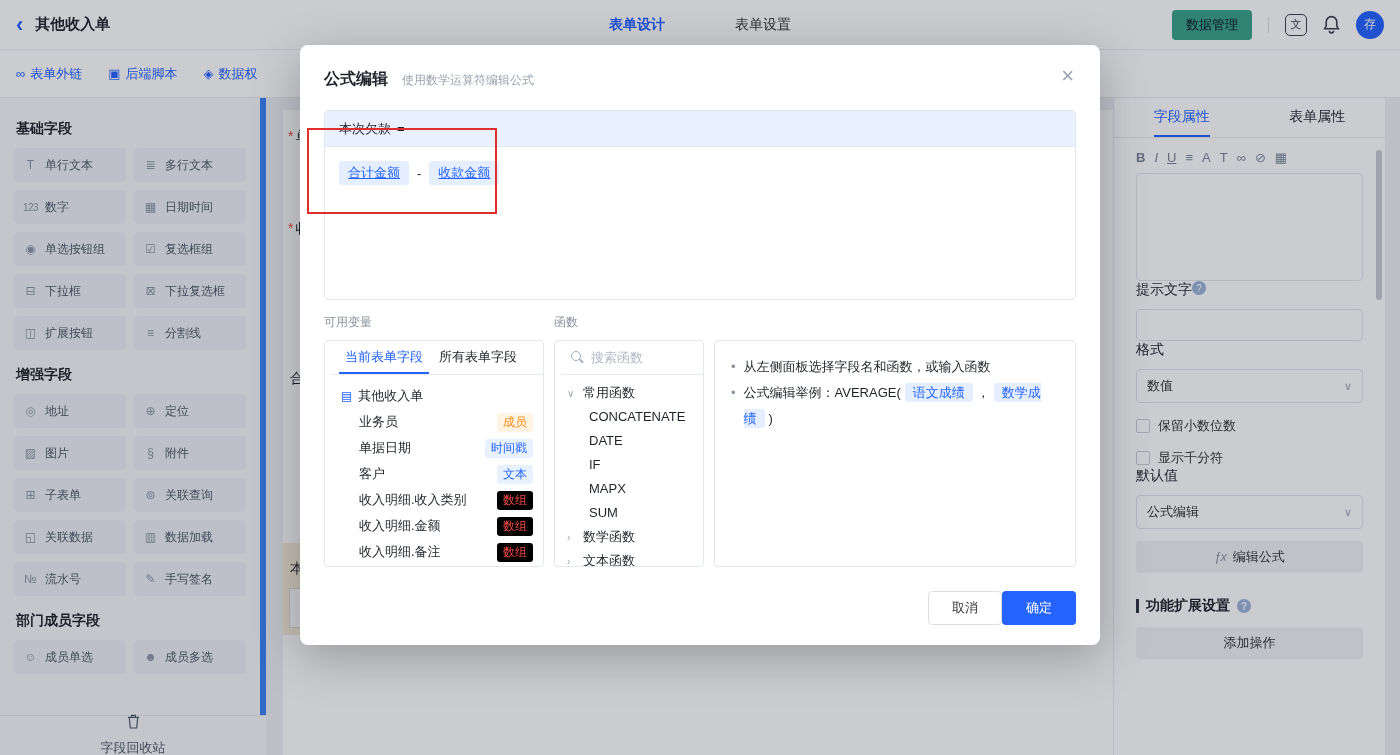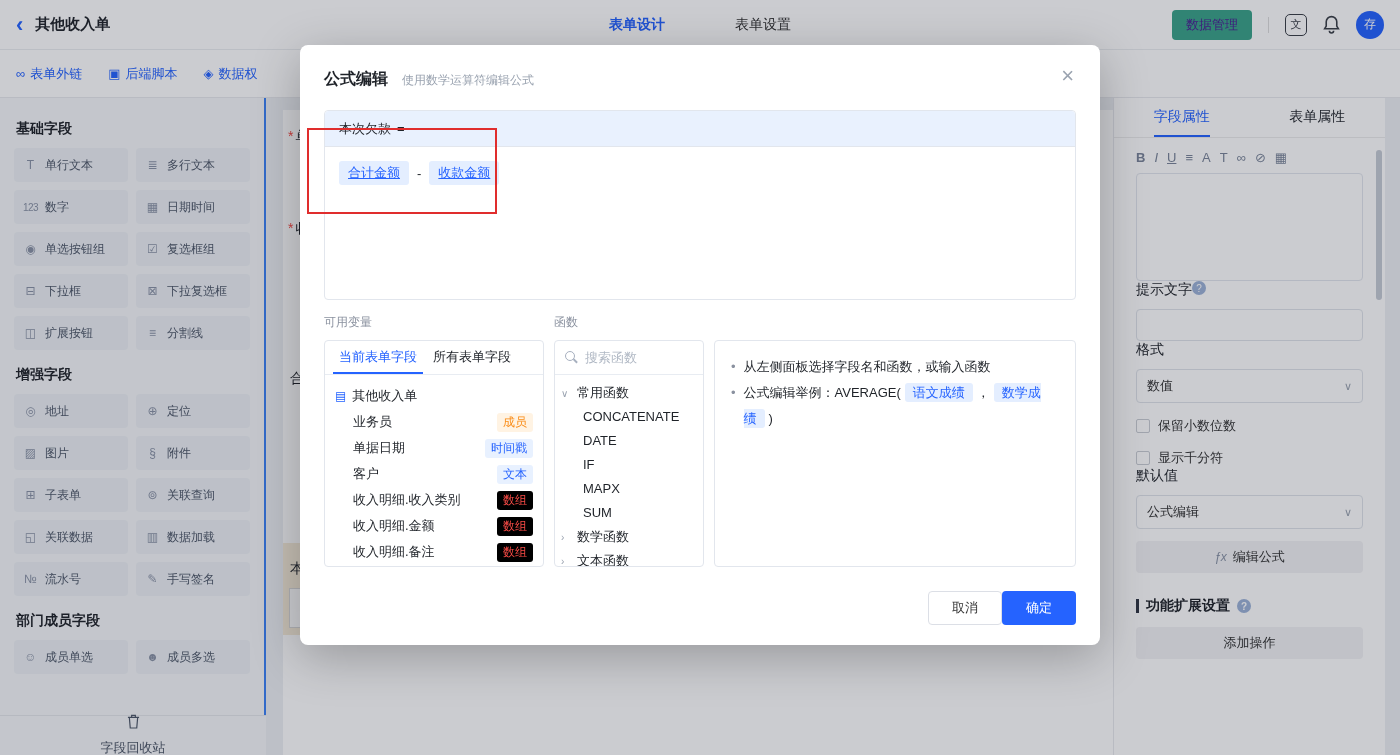--- a/index.html
+++ b/index.html
@@ -11,39 +11,39 @@
   }
   
   .topbar { position:absolute; left:0; top:0; right:0; height:50px; background:#fff;
     border-bottom:1px solid #ebedf0; display:flex; align-items:center; padding:0 16px; z-index:2; }
   .back { color:#2563ff; font-size:22px; font-weight:bold; line-height:1; cursor:pointer; }
   .app-title { font-size:15px; font-weight:bold; color:#1f2329; margin-left:12px; }
   .nav-center { position:absolute; left:50%; transform:translateX(-50%); display:flex; gap:70px; }
   .nav-tab { font-size:14px; color:#333; cursor:pointer; }
   .nav-tab.active { color:#2563ff; font-weight:bold; }
   .topbar-right { margin-left:auto; display:flex; align-items:center; gap:16px; }
-  .btn-green { background:#3aa389; color:#4c1d95; border:none; border-radius:4px; padding:6px 14px; font-size:13px; }
+  .btn-green { background:#3aa389; color:#0f172a; border:none; border-radius:4px; padding:6px 14px; font-size:13px; }
   .vdiv { width:1px; height:16px; background:#ddd; }
   .lang-box { width:22px; height:22px; border:1.6px solid #3a3f47; border-radius:5px;
     display:flex; align-items:center; justify-content:center; font-size:11px; color:#3a3f47; }
   .icon-btn { display:flex; align-items:center; }
   .avatar { width:28px; height:28px; border-radius:50%; background:#2563ff; color:#fff;
     display:flex; align-items:center; justify-content:center; font-size:12px; }
   
   .subbar { position:absolute; left:0; top:50px; right:0; height:48px; background:#fff;
     border-bottom:1px solid #e8eaee; display:flex; align-items:center; padding:0 16px; z-index:2; }
   .sublink { display:flex; align-items:center; gap:5px; color:#2563ff; font-size:13px; margin-right:26px; cursor:pointer; }
   .sublink .li { font-size:13px; }
   .subbar-right { margin-left:auto; display:flex; align-items:center; gap:14px; }
   .btn-outline { border:1px solid #2563ff; color:#2563ff; background:#fff; border-radius:5px; padding:6px 20px; font-size:13px; }
   .btn-primary { background:#2156e8; color:#fff; border:none; border-radius:5px; padding:7px 20px; font-size:13px; }
   .share-btn { width:30px; height:30px; background:#e8f0fe; border-radius:6px; display:flex; align-items:center; justify-content:center; }
   
   .sidebar { position:absolute; left:0; top:98px; bottom:0; width:266px; background:#f7f8fa;
-    border-right:2px solid #3b82f6; padding:14px 14px 48px; z-index:2; overflow:hidden; }
+    border-right:6px solid #3b82f6; padding:14px 14px 48px; z-index:2; overflow:hidden; }
   .group-title { font-size:14px; font-weight:bold; color:#1f2329; margin:8px 2px 10px; }
   .field-grid { display:grid; grid-template-columns:1fr 1fr; gap:8px; margin-bottom:16px; }
   .field-btn { height:34px; background:#edf0f5; border-radius:4px; display:flex; align-items:center;
     gap:6px; padding:0 8px; font-size:12px; color:#4e5869; cursor:pointer; }
   .fi { width:17px; text-align:center; color:#8a93a6; font-size:12px; flex:none; }
   .fi-num { font-size:10px; letter-spacing:-0.5px; }
   .recycle { position:absolute; left:0; bottom:0; width:266px; height:40px; background:#f7f8fa;
     border-top:1px solid #e5e7eb; display:flex; align-items:center; justify-content:center; gap:7px;
     color:#4e5869; font-size:13px; z-index:3;flex-direction:column; }
   
@@ -90,21 +90,21 @@
   .f-box { margin:0 24px; border:1px solid #e2e6ed; border-radius:4px; height:190px; background:#fff; }
   .f-target { height:36px; background:#e9f1fe; border-bottom:1px solid #e2e6ed; display:flex; align-items:center;
     gap:6px; padding:15px 14px; font-size:13px; color:#1f2329; border-radius:4px 4px 0 0; }
   .f-body { padding:14px; display:flex; align-items:center; gap:8px; }
   .chip { background:#e4eeff; color:#2563ff; padding:3px 9px; border-radius:3px; font-size:13px;
     text-decoration:underline; cursor:pointer; }
   .f-op { color:#1f2329; font-size:13px; }
   .annotation { position:absolute; left:7px; top:83px; width:190px; height:86px; border:2.5px solid #e02d2d; z-index:80; pointer-events:none; }
   .m-cols { display:flex; gap:10px; margin:14px 24px 0; }
   .col-label { height:18px; font-size:12px; color:#8a919f; margin-bottom:8px; }
-  .panel { border:1px solid #e2e6ed; border-radius:4px; height:227px; background:#fff; overflow:hidden; }
+  .panel { border:1px solid #e2e6ed; border-radius:4px; height:227px; background:#fff; overflow:hidden;padding-left:6px; }
   .col-vars { width:220px; } .col-funcs { width:150px; } .col-tips { flex:1; }
   .col-tips .panel { margin-top:26px; }
   .v-tabs { display:flex; gap:4px; border-bottom:1px solid #e8ecf2; font-size:13px; height:34px; padding:0 8px; }
   .v-tab { display:flex; align-items:center; padding:0 6px; cursor:pointer; color:#1f2329; border-bottom:2px solid transparent; }
   .v-tab.active { color:#2563ff; border-bottom-color:#2563ff; }
   .v-tree { padding:8px 10px; font-size:13px; }
   .t-root { display:flex; align-items:center; gap:6px; height:26px; color:#1f2329; cursor:pointer; }
   .doc-ic { color:#2563ff; font-size:12px; }
   .t-row { display:flex; align-items:center; justify-content:space-between; height:26px; padding-left:18px; cursor:pointer; }
   .t-name { color:#1f2329; }

